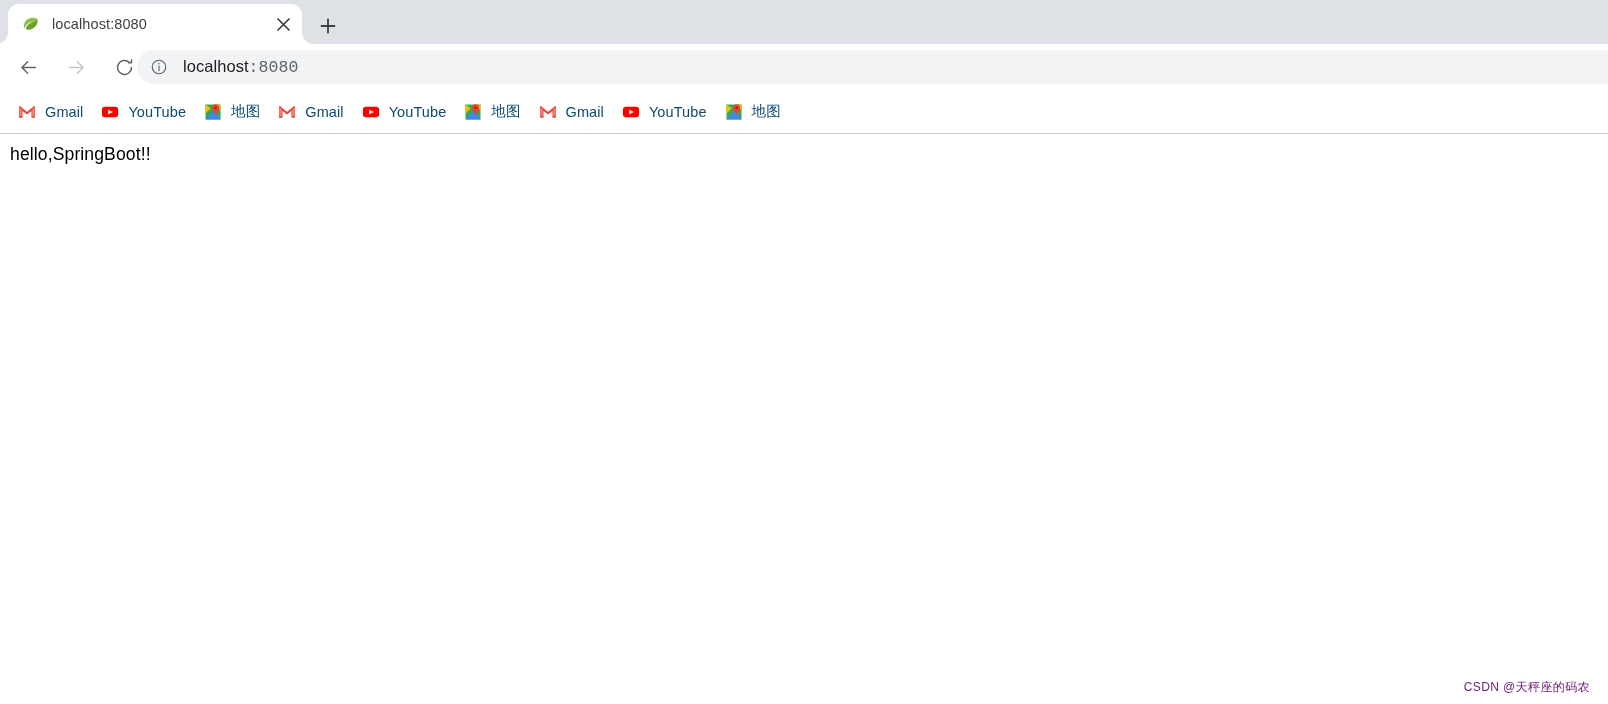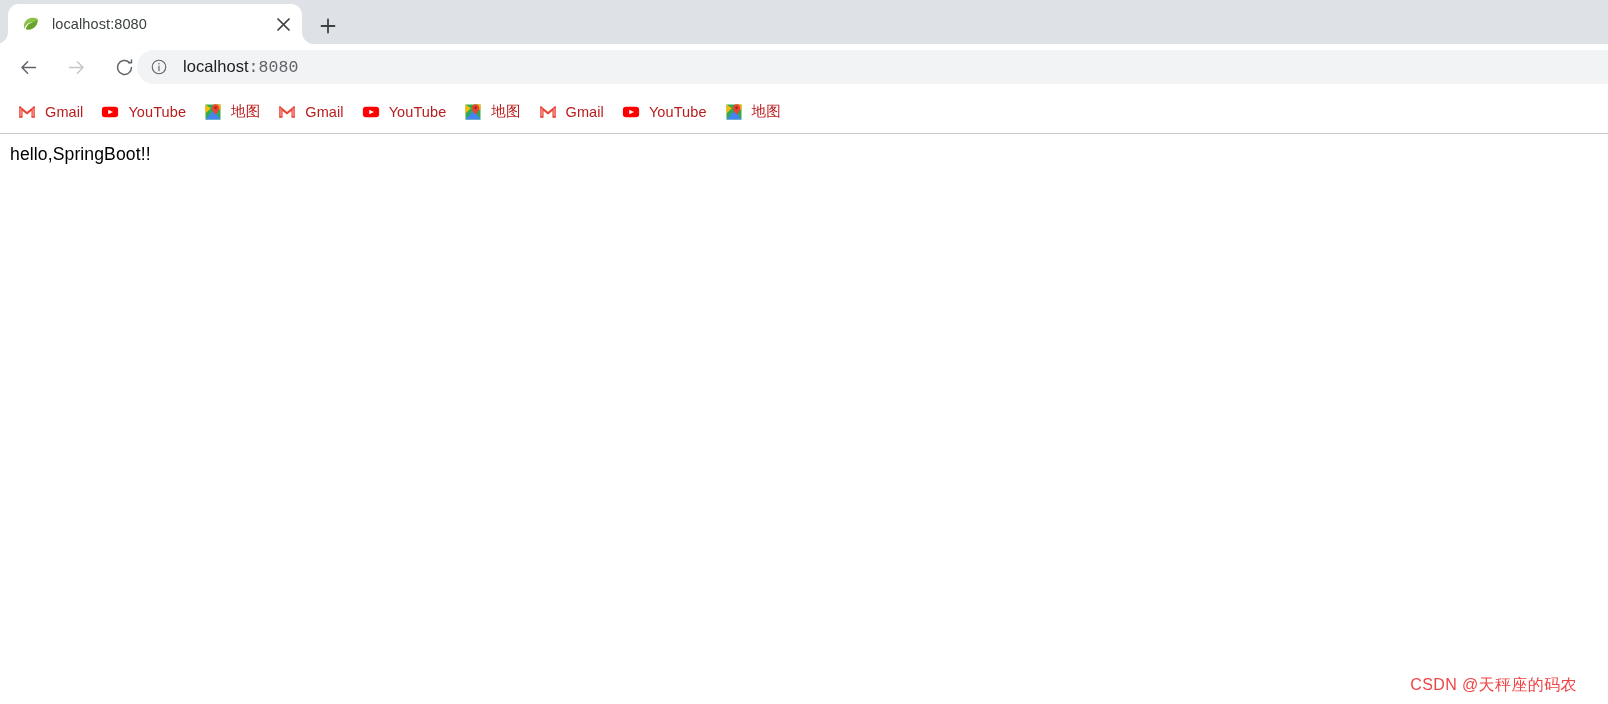--- a/index.html
+++ b/index.html
@@ -183,21 +183,21 @@
   }
   .bookmark-icon {
     width: 18px;
     height: 18px;
     flex: 0 0 18px;
     display: block;
   }
   .bookmark-label {
     margin-left: 9px;
     font-size: 14.5px;
-    color: #b91c1c;
+    color: #0c4a6e;
     white-space: nowrap;
     letter-spacing: 0.1px;
     text-align: center;
   }
 
   
   #page-content {
     position: absolute;
     left: 0;
     top: 135px;
@@ -210,24 +210,24 @@
     left: 10px;
     top: 9px;
     font-size: 17.6px;
     color: #000000;
     white-space: nowrap;
     letter-spacing: 0.1px;
   }
 
   #watermark {
     position: absolute;
-    right: 29px;
+    right: 16px;
     bottom: 8px;
-    font-size: 16px;
-    color: #ef4444;
+    font-size: 12px;
+    color: #701a75;
     white-space: nowrap;
     letter-spacing: 0.4px;
   }
 </style>
 </head>
 <body>
 
 <div id="browser-window">
 
   <div id="tab-strip">

